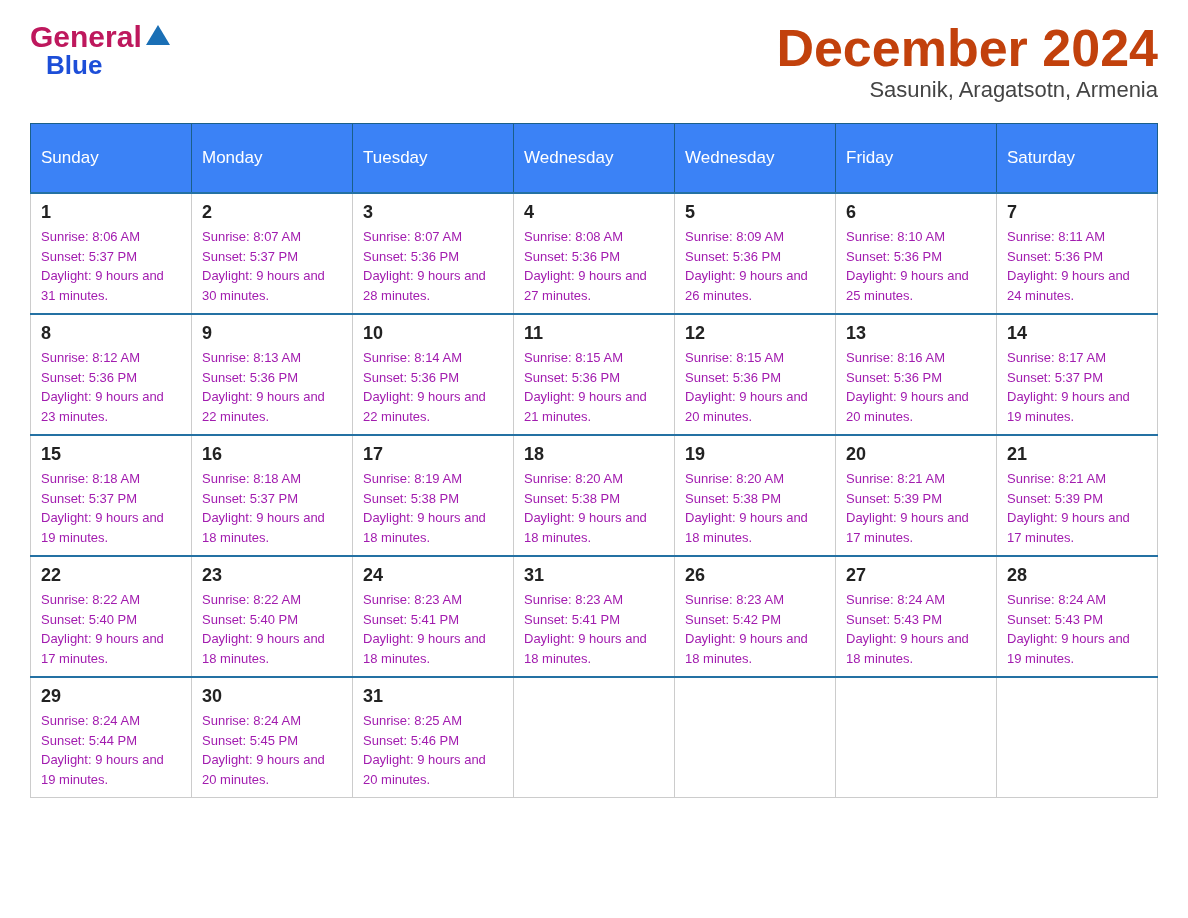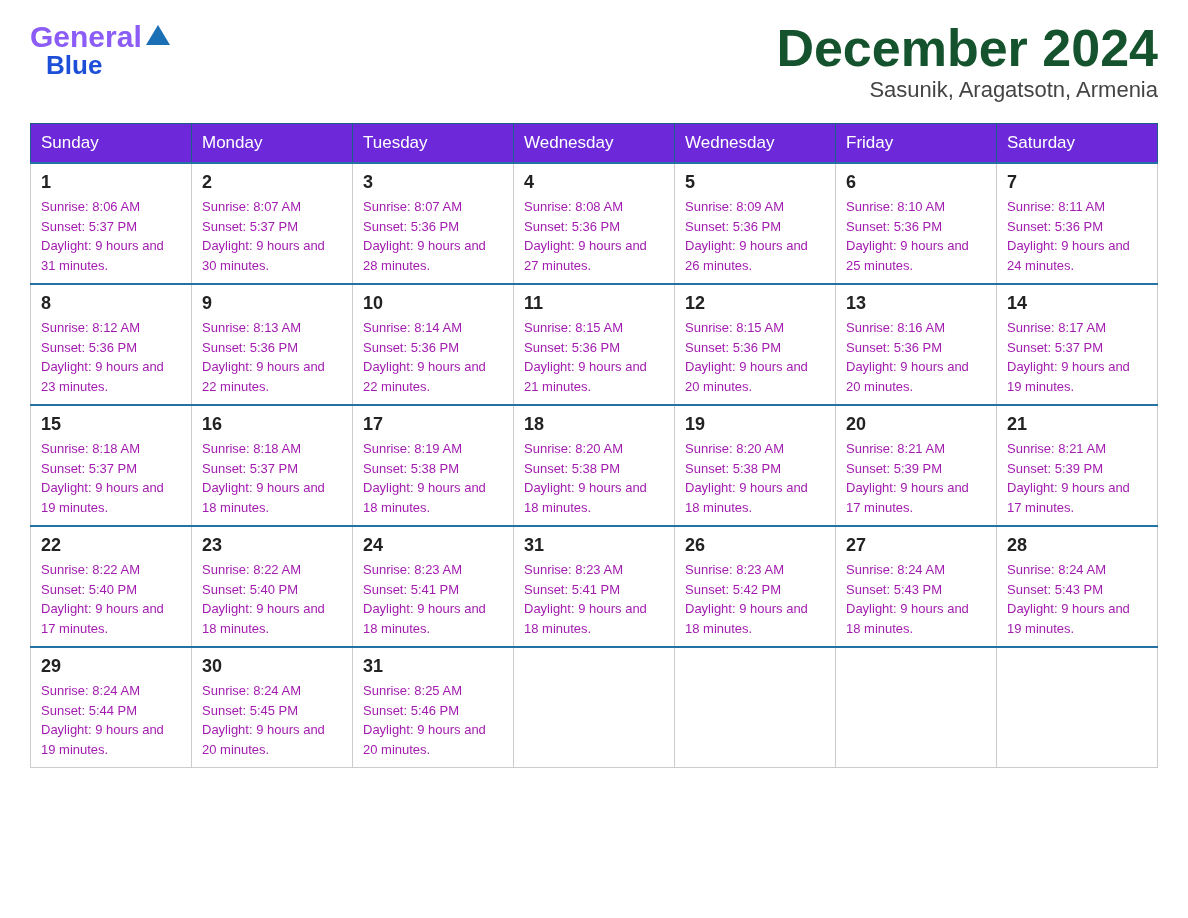--- a/index.html
+++ b/index.html
@@ -20,39 +20,39 @@
       display: flex;
       flex-direction: column;
       align-items: flex-start;
     }
     .title-section {
       text-align: right;
     }
     .title-section h1 {
       font-size: 52px;
       font-weight: bold;
-      color: #14532d;
+      color: #c2410c;
       line-height: 1.1;
     }
     .title-section h2 {
       font-size: 22px;
       font-weight: normal;
       color: #444;
     }
     .calendar {
       width: 100%;
       border-collapse: collapse;
       border: 1px solid #aaa;
     }
     .calendar th {
-      background: #6d28d9;
+      background: #3b82f6;
       color: #fff;
       font-size: 17px;
       font-weight: normal;
-      padding: 9px 10px;
+      padding: 24px 10px;
       text-align: left;
       border: 1px solid #1a5f8a;
     }
     .calendar td {
       vertical-align: top;
       padding: 8px 10px;
       border: 1px solid #ccc;
       width: 14.28%;
       min-height: 110px;
       font-size: 13px;
@@ -76,21 +76,21 @@
     .empty-cell {
       background: #fff;
     }
   </style>
 </head>
 <body>
 
 <div class="header">
   <div class="logo">
     <div style="display:flex; align-items:center; gap:2px;">
-      <span style="font-size:30px; font-weight:bold; color:#8b5cf6;">General</span>
+      <span style="font-size:30px; font-weight:bold; color:#be185d;">General</span>
       <svg width="28" height="28" viewBox="0 0 28 28">
         <polygon points="14,2 26,22 2,22" fill="#1a6fb5"></polygon>
       </svg>
     </div>
     <div style="font-size:26px; font-weight:bold; color:#1d4ed8; margin-top:-4px; margin-left:16px;">Blue</div>
   </div>
   <div class="title-section">
     <h1>December 2024</h1>
     <h2>Sasunik, Aragatsotn, Armenia</h2>
   </div>

